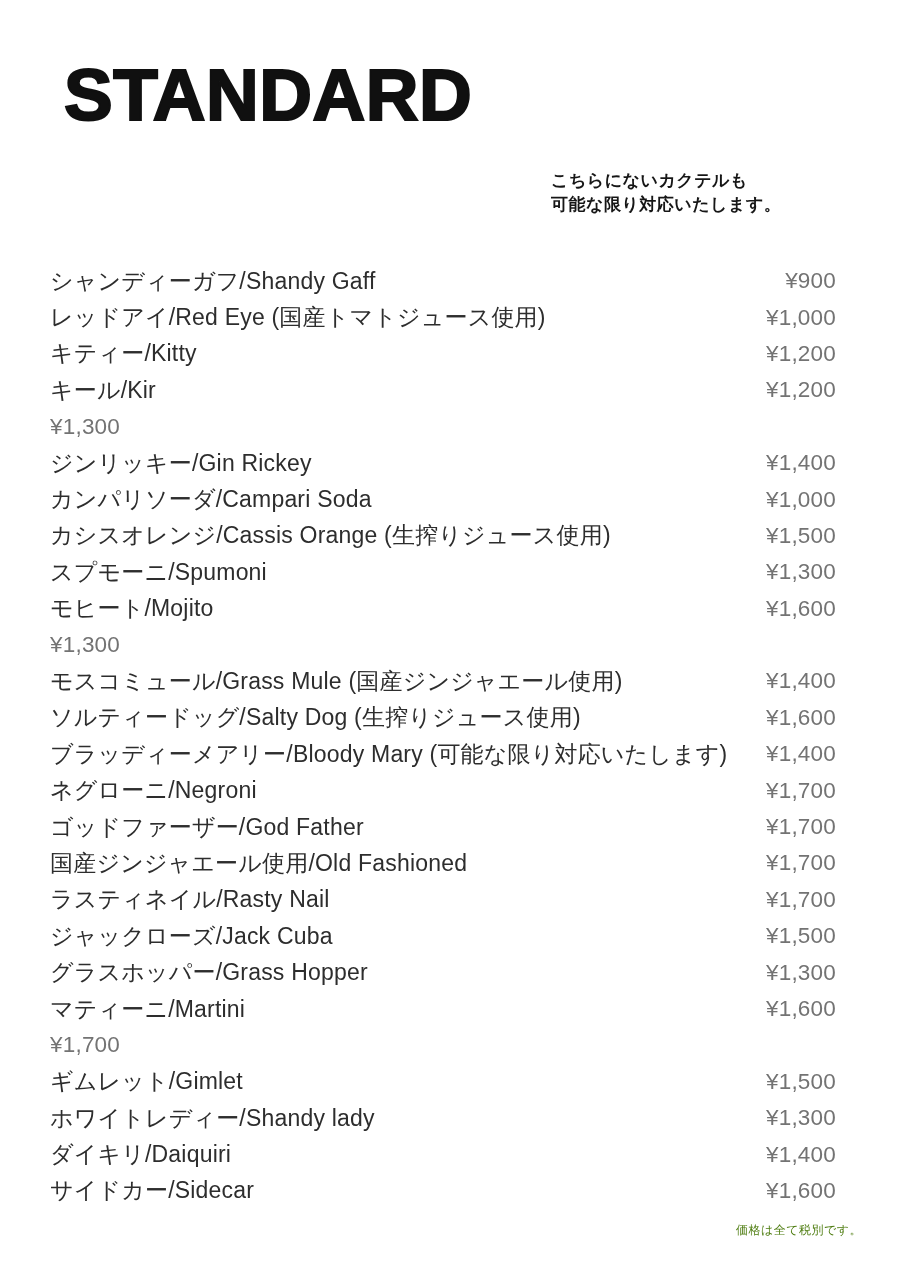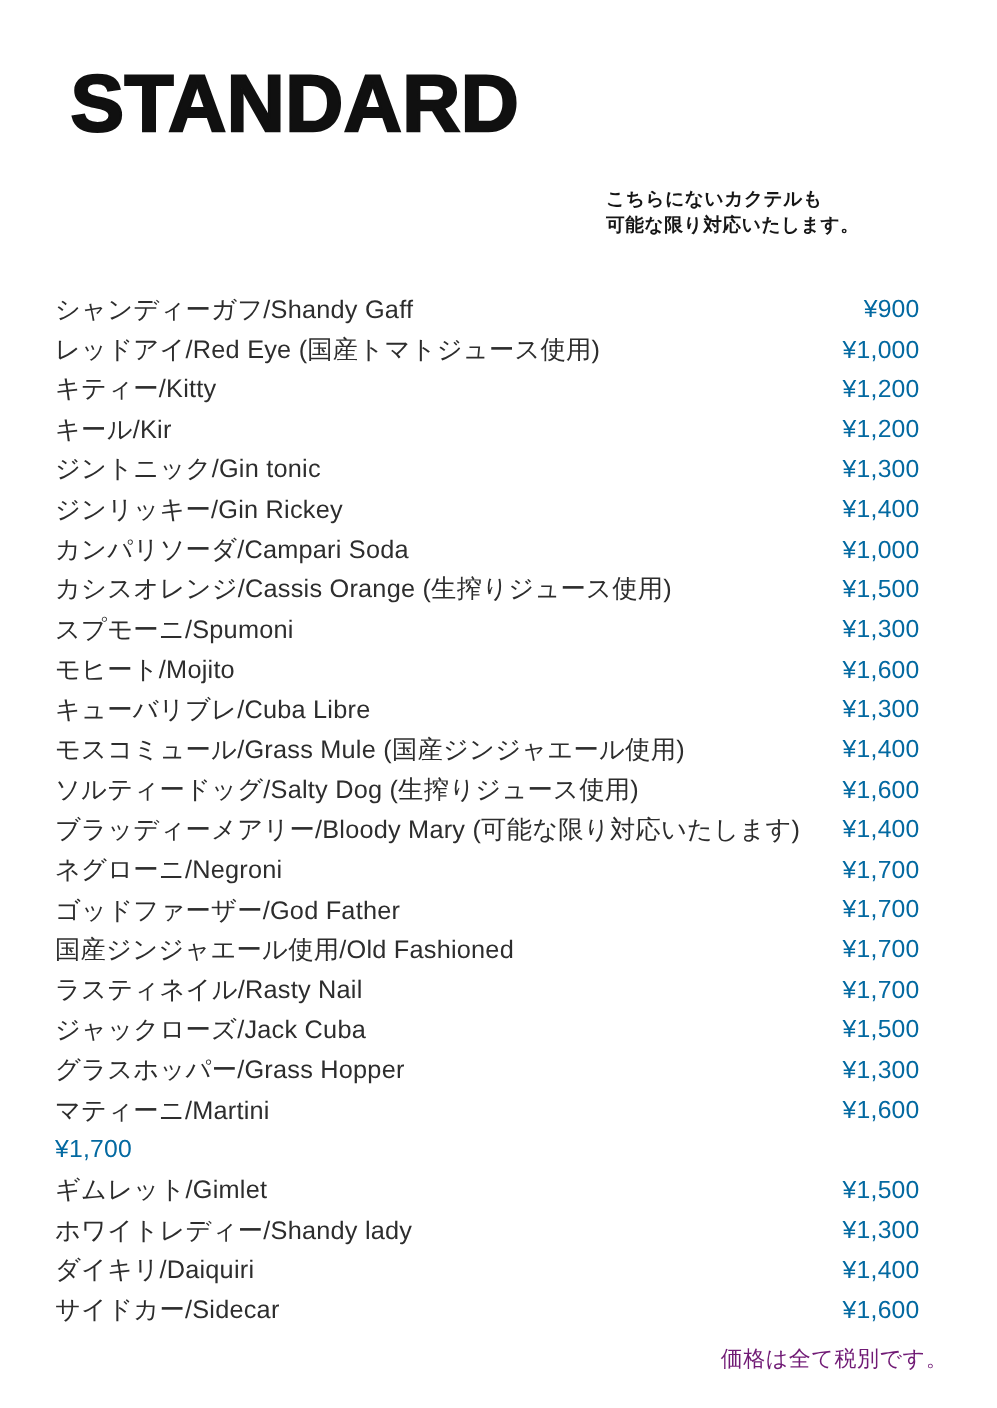--- a/index.html
+++ b/index.html
@@ -27,26 +27,26 @@
   }
   .row{
     height:36.4px;display:flex;align-items:center;
     justify-content:space-between;
   }
   .row .name{
     font-size:23px;color:#2d2d2d;letter-spacing:0.2px;
     white-space:nowrap;
   }
   .row .price{
-    font-size:22.5px;color:#0369a1;letter-spacing:0.2px;
+    font-size:22.5px;color:#737373;letter-spacing:0.2px;
     white-space:nowrap;text-align:right;
   }
   .footer{
     position:absolute;right:44px;top:1222px;
-    font-size:20px;color:#701a75;letter-spacing:0.5px;margin-left:22px;
+    font-size:12px;color:#4d7c0f;letter-spacing:0.5px;margin-left:22px;
   }
 </style>
 </head>
 <body>
 
 <div class="page">
 
   <div class="title"><span>STANDARD</span><br></div>
 
   <div class="note">
@@ -69,21 +69,20 @@
     <span class="name">キティー/Kitty</span>
     <span class="price">¥1,200</span>
   </div>
 
   <div class="row">
     <span class="name">キール/Kir</span>
     <span class="price">¥1,200</span>
   </div>
 
   <div class="row">
-    <span class="name">ジントニック/Gin tonic</span>
     <span class="price">¥1,300</span>
   </div>
 
   <div class="row">
     <span class="name">ジンリッキー/Gin Rickey</span>
     <span class="price">¥1,400</span>
   </div>
 
   <div class="row">
     <span class="name">カンパリソーダ/Campari Soda</span>
@@ -99,21 +98,20 @@
     <span class="name">スプモーニ/Spumoni</span>
     <span class="price">¥1,300</span>
   </div>
 
   <div class="row">
     <span class="name">モヒート/Mojito</span>
     <span class="price">¥1,600</span>
   </div>
 
   <div class="row">
-    <span class="name">キューバリブレ/Cuba Libre</span>
     <span class="price">¥1,300</span>
   </div>
 
   <div class="row">
     <span class="name">モスコミュール/Grass Mule (国産ジンジャエール使用)</span>
     <span class="price">¥1,400</span>
   </div>
 
   <div class="row">
     <span class="name">ソルティードッグ/Salty Dog (生搾りジュース使用)</span>

